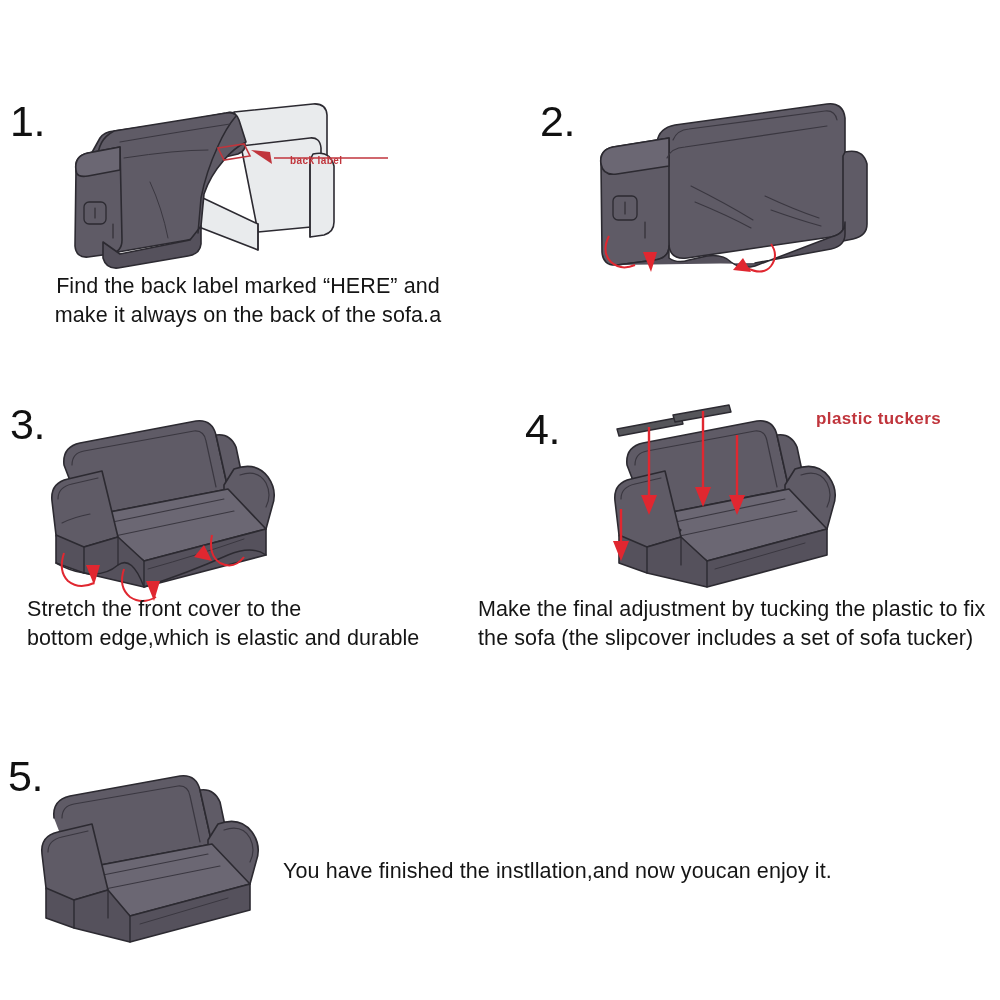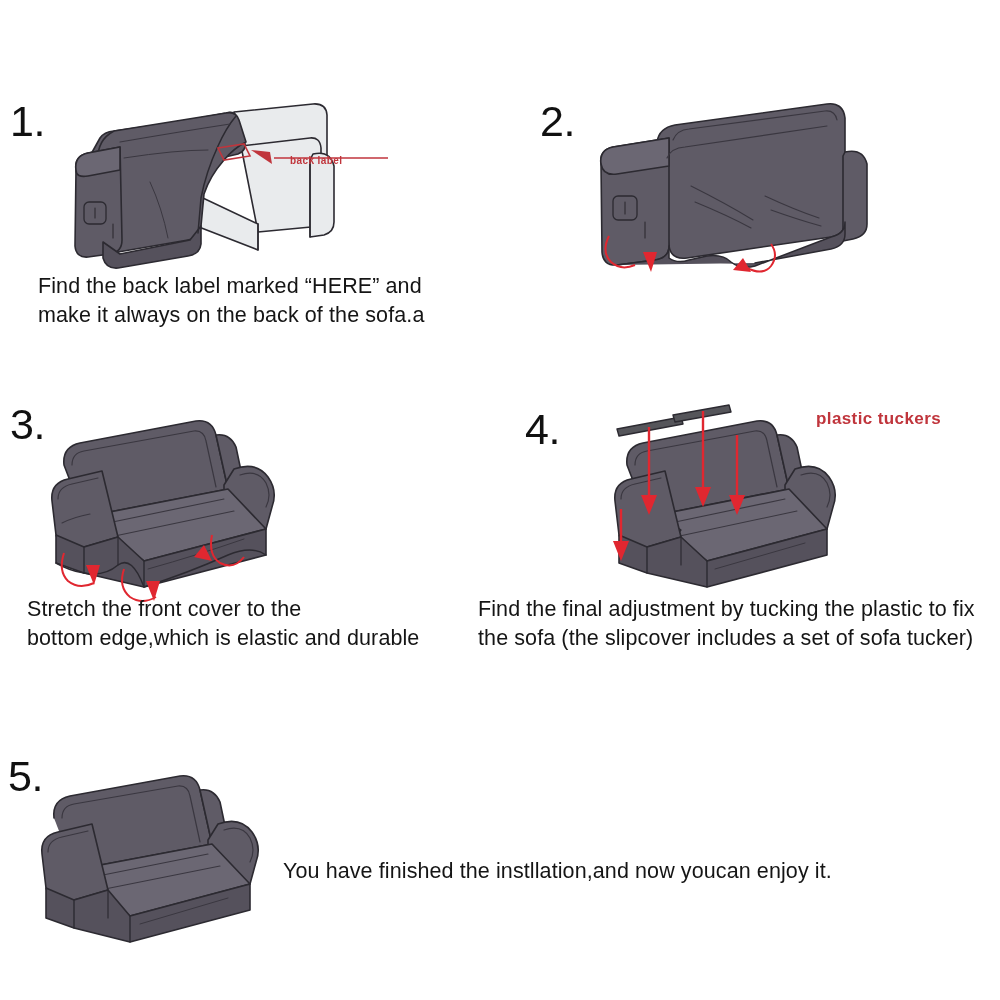--- a/index.html
+++ b/index.html
@@ -39,21 +39,21 @@
   .caption {
     position: absolute;
     font-family: "Liberation Sans", "DejaVu Sans", sans-serif;
     font-size: 21.5px;
     font-weight: 400;
     color: #151515;
     line-height: 1.33;
     white-space: pre-line;
     letter-spacing: 0.1px;
   }
-  .caption.center { }
+  .caption.center { text-align: center; }
 
   .figure {
     position: absolute;
   }
   .figure svg {
     display: block;
     overflow: visible;
   }
 
   
@@ -304,21 +304,21 @@
           <path d="M114 98 L122 118 L130 98 Z" fill="#e02730" stroke="none"></path>
 
           <path d="M6 112 L6 146"></path>
           <path d="M-2 144 L6 164 L14 144 Z" fill="#e02730" stroke="none"></path>
         </g>
       </svg>
     </div>
 
     <div class="anno-label anno-tuckers">plastic tuckers</div>
 
-    <div class="caption">Find the final adjustment by tucking the plastic to fix
+    <div class="caption">Make the final adjustment by tucking the plastic to fix
 the sofa  (the slipcover includes a set of sofa tucker)</div>
   </div>
 
   <div class="step" id="step-5">
     <div class="step-number">5.</div>
 
     <div class="figure">
       <svg width="250" height="165" viewBox="0 0 250 165">
         <g fill="none" stroke="#2c2a31" stroke-width="1.6" stroke-linejoin="round" stroke-linecap="round">
 

